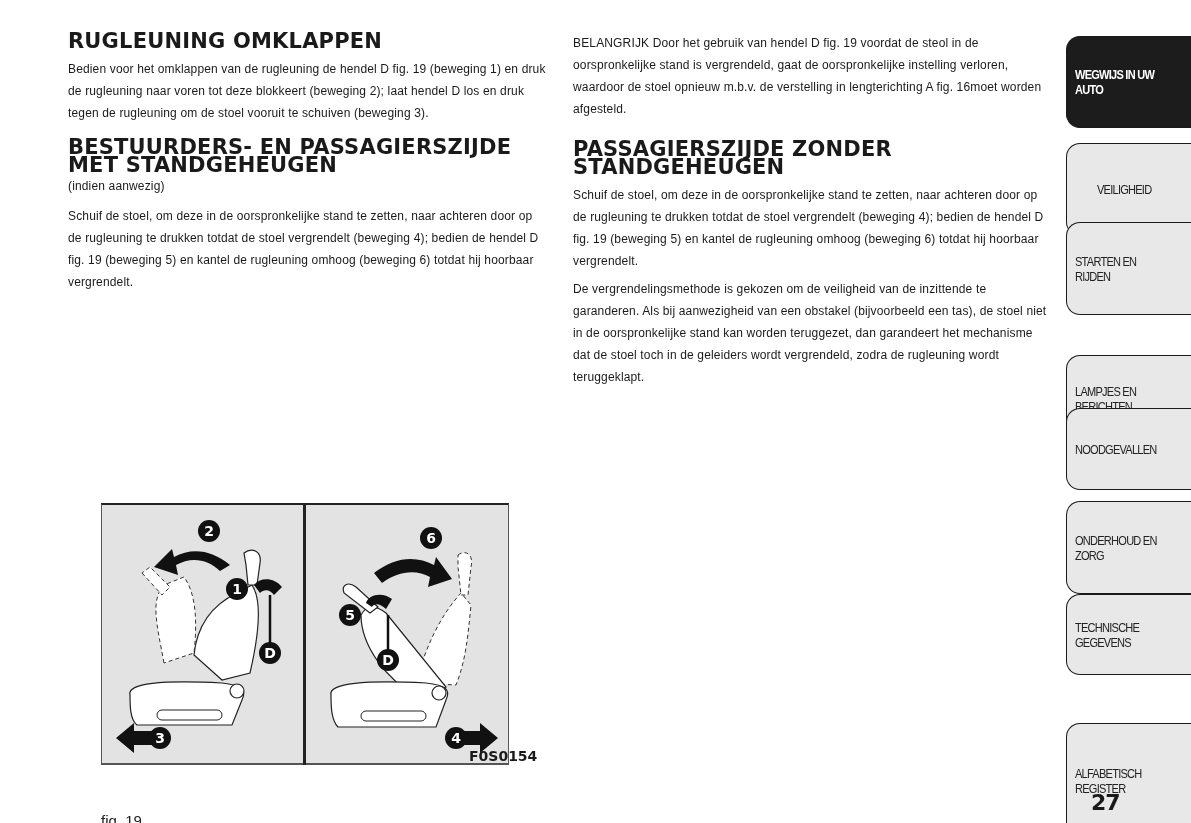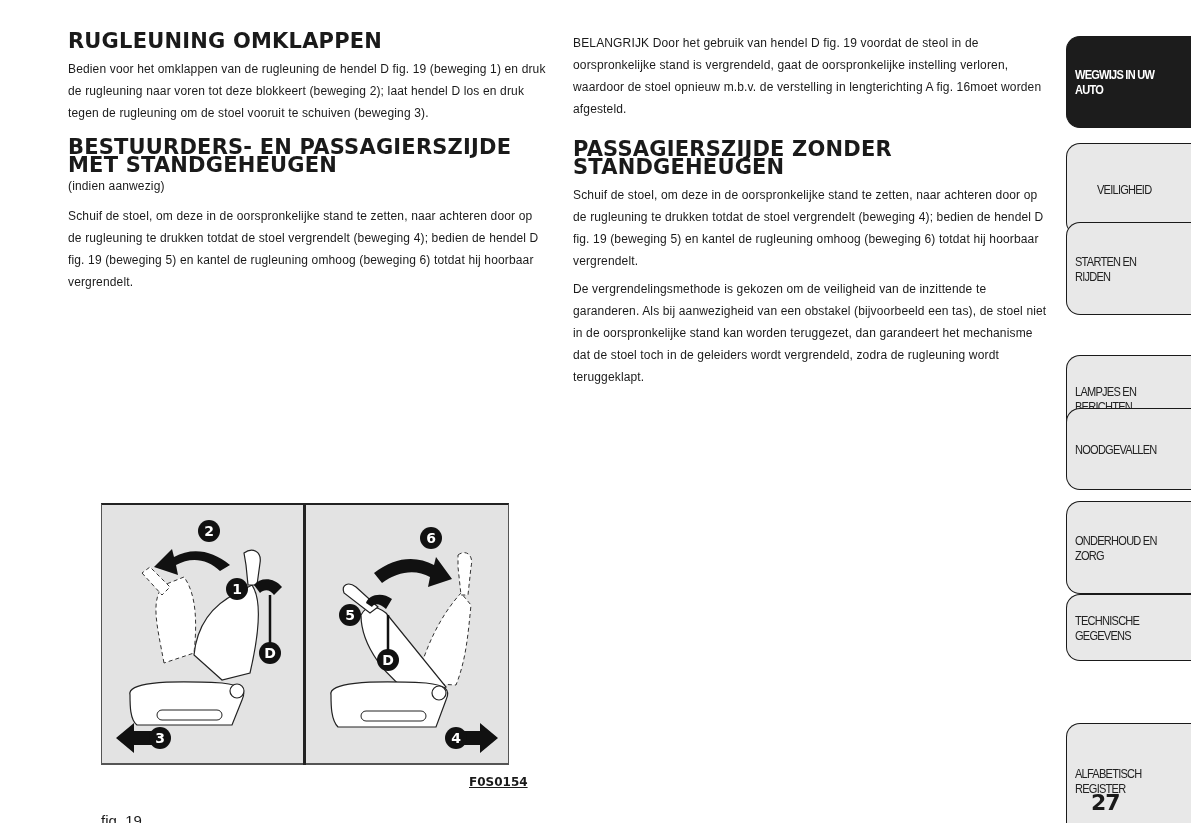--- a/index.html
+++ b/index.html
@@ -21,22 +21,22 @@
   
   .figure { position: absolute; left: 101px; top: 503px; width: 410px; height: 260px; }
   .panel { position: absolute; top: 0; width: 202px; height: 258px; background: #e3e3e3;
            border-top: 2px solid #222; border-bottom: 2px solid #555; }
   .panel-left { left: 0; border-left: 1.5px solid #555; }
   .panel-right { left: 205px; border-right: 1.5px solid #555; }
   .panel-divider { position: absolute; left: 202px; top: 0; width: 3px; height: 262px; background: #222; }
   .panel svg { position: absolute; left: 0; top: 0; }
   .fig-caption { position: absolute; left: 101px; top: 812px; font-size: 15px;
                  font-family: "Liberation Sans", sans-serif; color: #1a1a1a; }
-  .fig-code { position: absolute; left: 469px; top: 775px; font-size: 12px; font-weight: bold;
-              font-family: "DejaVu Sans", sans-serif; color: #1a1a1a; text-decoration: underline; }
+  .fig-code { position: absolute; left: 469px; top: 748px; font-size: 14px; font-weight: bold;
+              font-family: "DejaVu Sans", sans-serif; color: #1a1a1a; }
 
   
   .tabs { position: absolute; left: 1066px; top: 36px; width: 125px; }
   .tab { position: absolute; left: 0; width: 125px; background: #e8e8e8;
          border: 1.5px solid #1a1a1a; border-right: none; border-radius: 14px 0 0 14px;
          box-sizing: border-box; display: flex; align-items: center; padding-left: 8px;
          cursor: pointer; }
   .tab span { font-family: "Liberation Sans", sans-serif; font-size: 13px; line-height: 15px;
               text-transform: uppercase; letter-spacing: -0.9px; color: #222;
               transform: scaleX(0.85); transform-origin: left center; display: block; width: 130px; }
@@ -158,21 +158,21 @@
   </div>
   <div class="tab" style="top:279px; height:88px;margin-top:40px;">
     <span>LAMPJES EN BERICHTEN</span>
   </div>
   <div class="tab" style="top:372px; height:82px;">
     <span>NOODGEVALLEN</span>
   </div>
   <div class="tab" style="top:465px; height:93px;">
     <span>ONDERHOUD EN ZORG</span>
   </div>
-  <div class="tab" style="top:558px; height:67px;">
+  <div class="tab" style="top:558px; height:81px;">
     <span>TECHNISCHE GEGEVENS</span>
   </div>
   <div class="tab" style="top:651px; height:115px;margin-top:36px;">
     <span>ALFABETISCH REGISTER</span>
   </div>
 </div>
 
 <div class="page-number">27</div>
 
 </body></html>

